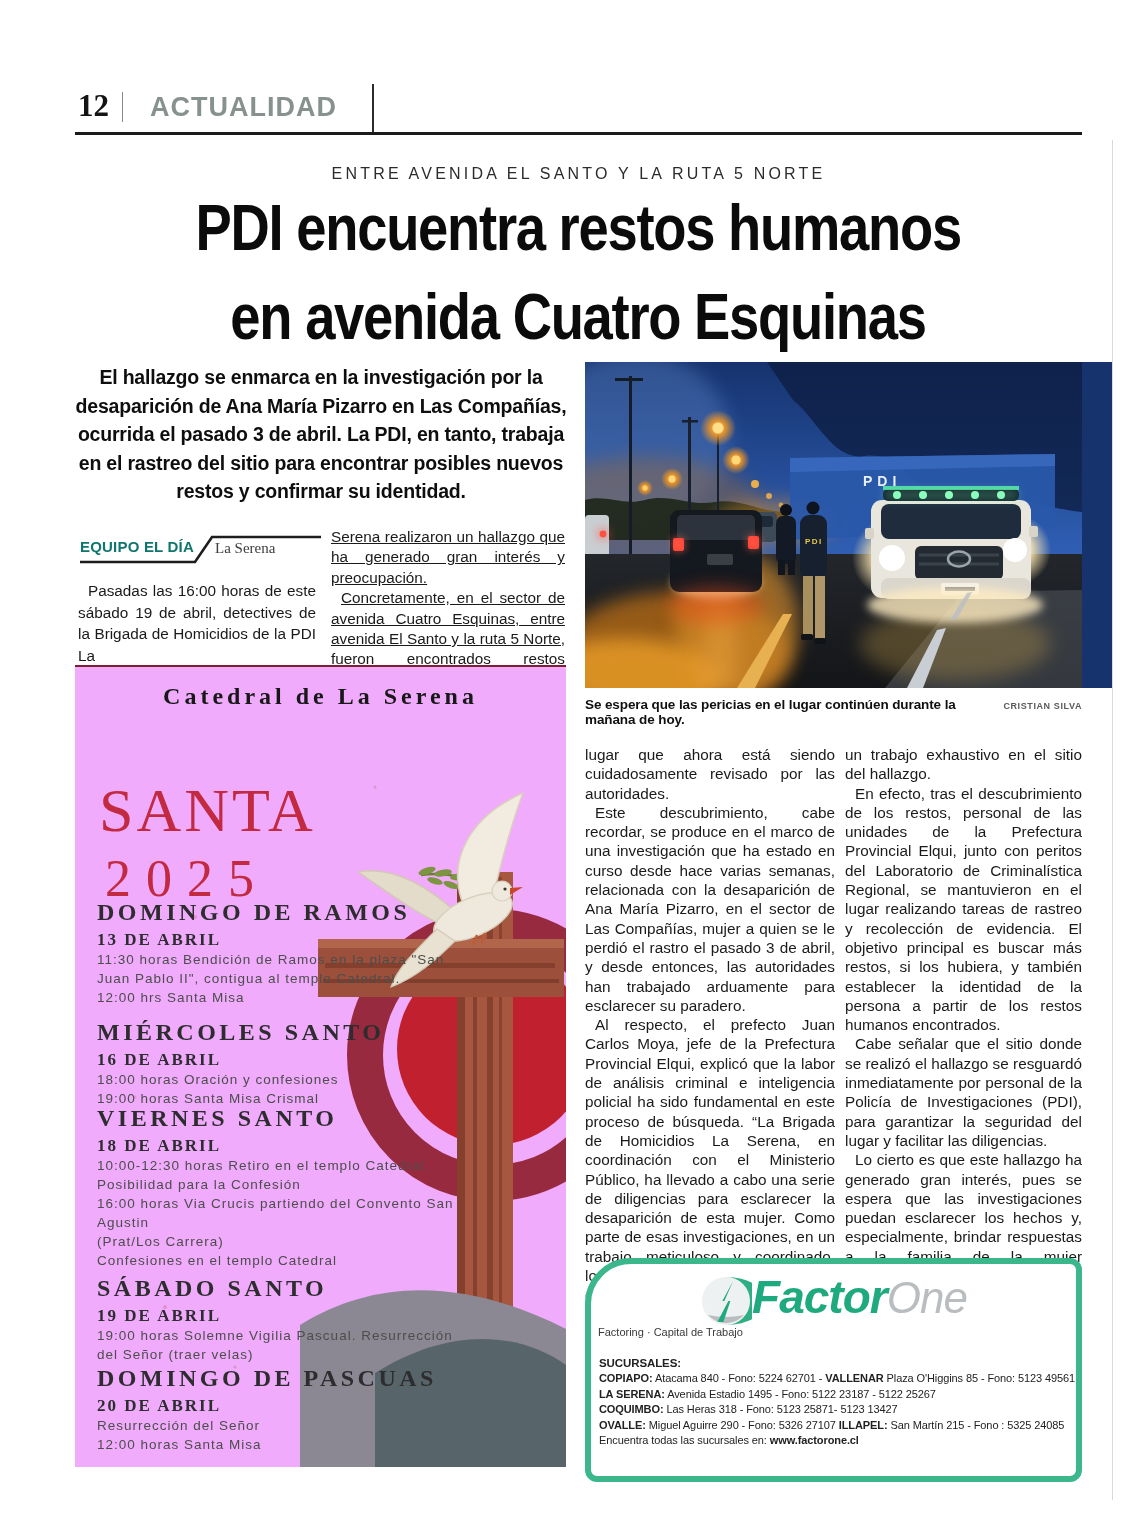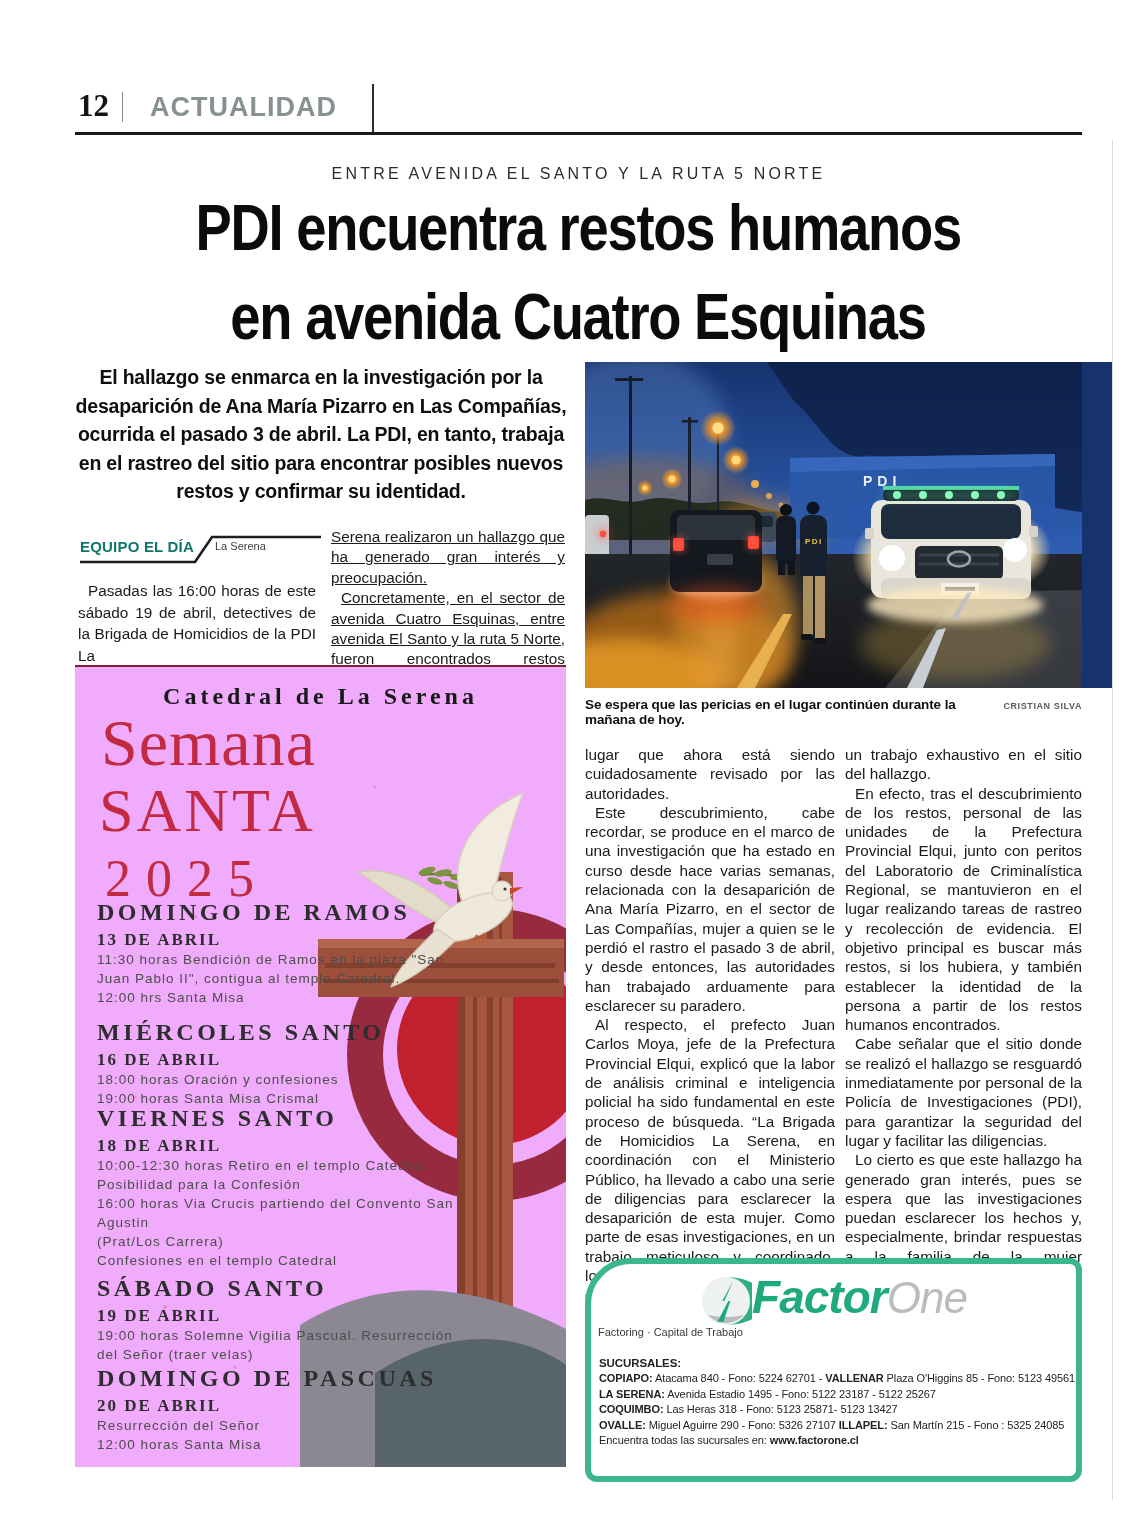--- a/index.html
+++ b/index.html
@@ -21,21 +21,21 @@
   .kicker{left:75px;top:165px;width:1007px;text-align:center;font-size:16px;letter-spacing:3.2px;color:#2b2b2b;}
   .headline{left:75px;top:192px;width:1007px;text-align:center;line-height:72px;color:#0b0b0b;}
   .headline span{display:inline-block;transform:scaleX(.85);transform-origin:center;
                  font-size:64px;font-weight:700;letter-spacing:-1.5px;white-space:nowrap;}
   .lede{left:75px;top:363px;width:492px;text-align:center;font-size:19.5px;line-height:28.5px;
         font-weight:700;color:#0e0e0e;letter-spacing:-0.2px;}
   
   .byline{left:78px;top:531px;width:245px;height:40px;}
   .byline svg{position:absolute;left:0;top:0;}
   .byline .author{position:absolute;left:2px;top:7px;font-size:15px;font-weight:700;letter-spacing:.2px;color:#0f766e;}
-  .byline .place{position:absolute;left:137px;top:9px;font-size:11px;color:#3d3d3d;}
+  .byline .place{position:absolute;left:137px;top:9px;font-size:15px;color:#3d3d3d;font-family:Liberation Serif, serif;}
   
   .bodycol{font-size:15.3px;line-height:19.3px;color:#1a1a1a;text-align:justify;}
   .bodycol p{margin:0;}
   .bodycol p.indent{text-indent:10px;}
   .introcol1{left:78px;top:580px;width:238px;line-height:21.5px;}
   .introcol2{left:331px;top:527px;width:234px;line-height:20.4px;text-decoration:underline;}
   .col3{left:585px;top:745px;width:250px;}
   .col4{left:845px;top:745px;width:237px;}
   
   .photo{left:585px;top:362px;width:527px;height:326px;background:#16336e;}
@@ -293,21 +293,20 @@
       <g fill="#b4473f" opacity=".25">
         <circle cx="120" cy="250" r="2"></circle>
           <circle cx="60" cy="430" r="1.6"></circle>
           <circle cx="200" cy="520" r="1.8"></circle>
         <circle cx="90" cy="640" r="2"></circle>
           <circle cx="300" cy="120" r="1.5"></circle>
           <circle cx="160" cy="700" r="1.6"></circle>
       </g>
     </svg>
     <div class="as-title">Catedral de La Serena</div>
-    <div class="as-semana">Semana</div>
     <div class="as-santa">SANTA</div>
     <div class="as-year">2025</div>
 
     <div class="as-sec" style="top:232px">
       <div class="t">DOMINGO DE RAMOS</div>
       <div class="d">13 DE ABRIL</div>
       <div class="l" style="width:352px">11:30 horas Bendición de Ramos en la plaza "San Juan Pablo II", contigua al templo Catedral.</div>
       <div class="l">12:00 hrs Santa Misa</div>
     </div>
     <div class="as-sec" style="top:352px">

